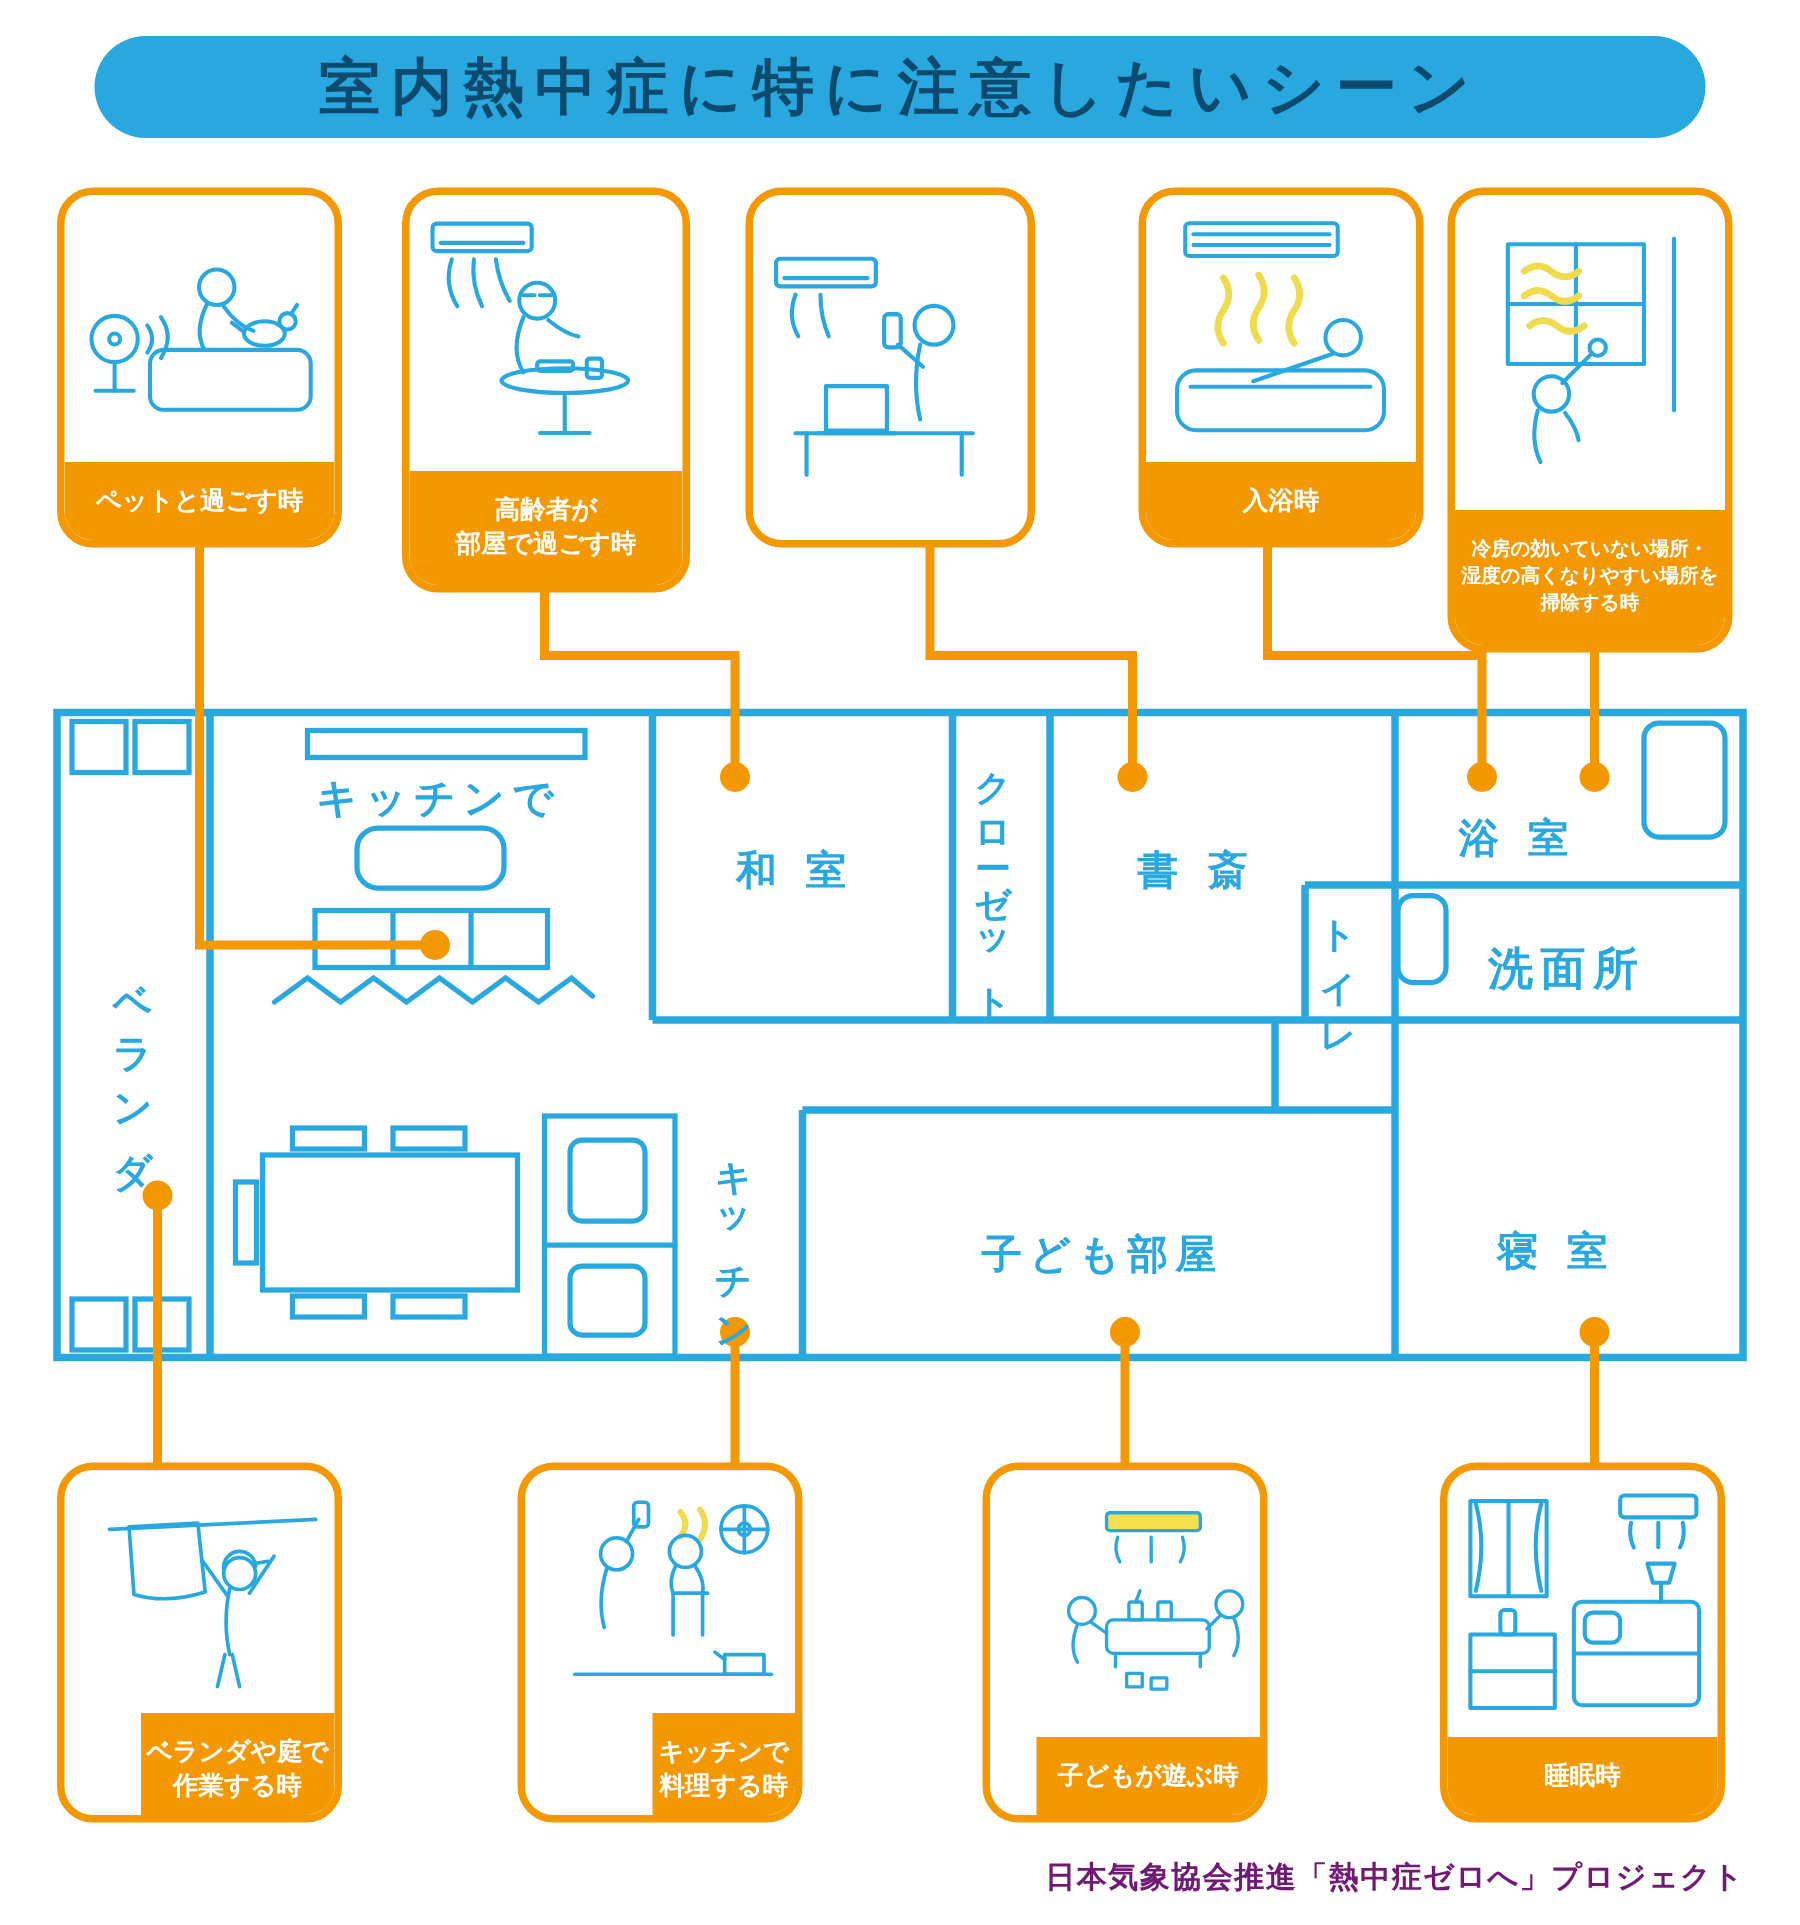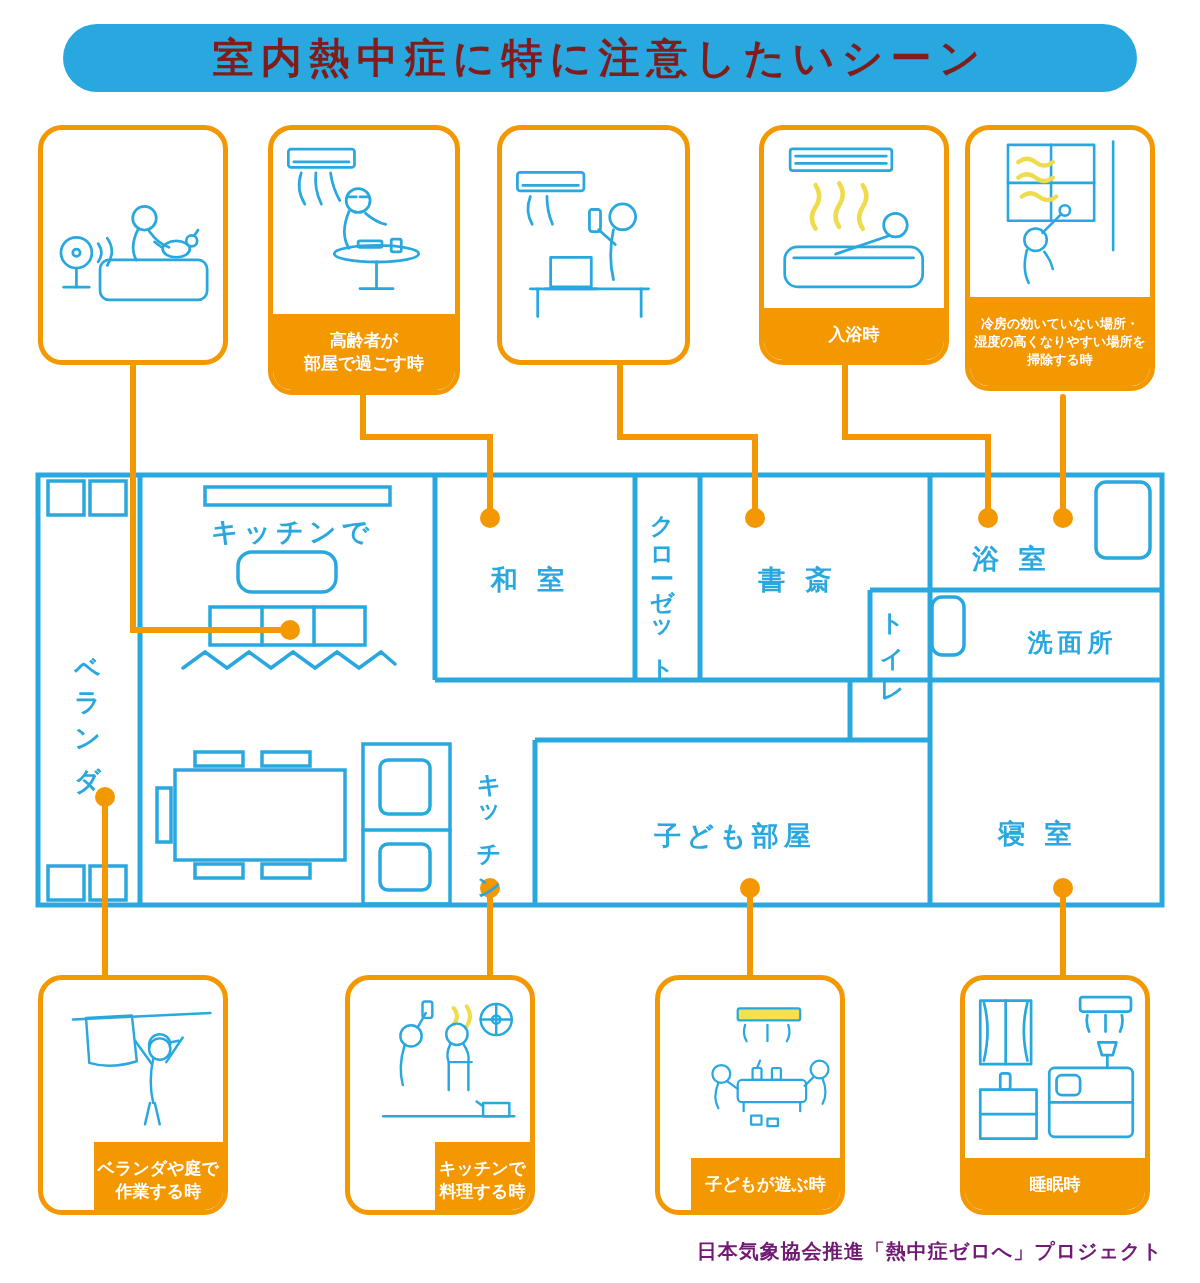--- a/index.html
+++ b/index.html
@@ -5,21 +5,21 @@
   * { margin:0; padding:0; box-sizing:border-box; }
   html,body { background:#ffffff; }
   body { font-family:"DejaVu Sans","Liberation Sans",sans-serif; }
   .poster { position:relative; width:1200px; height:1283px; background:#fff; overflow:hidden; }
 
   .title-banner {
     position:absolute; left:63px; top:24px; width:1074px; height:68px;
     background:#29A8E0; border-radius:36px;
     display:flex; align-items:center; justify-content:center; z-index:3;
   }
-  .title-banner h1 { color:#7f1d1d; font-size:41px; font-weight:bold; letter-spacing:7px; white-space:nowrap; }
+  .title-banner h1 { color:#0c4a6e; font-size:41px; font-weight:bold; letter-spacing:7px; white-space:nowrap; }
 
   .layer { position:absolute; left:0; top:0; width:1200px; height:1283px; pointer-events:none; }
   #floorplan-svg { z-index:1; }
   #connector-svg { z-index:2; }
 
   .room-label { position:absolute; color:#29A8E0; font-weight:bold; z-index:2; white-space:nowrap; }
   .room-label.h { text-align:center; font-size:27px; letter-spacing:5px; }
   .room-label.v { writing-mode:vertical-rl; text-orientation:upright; font-size:24px; letter-spacing:7px; }
 
   .scene-card {
@@ -126,21 +126,21 @@
       <circle cx="490" cy="888" r="10"></circle>
       <circle cx="750" cy="888" r="10"></circle>
       <circle cx="1063" cy="888" r="10"></circle>
     </g>
   </svg>
 
   <div class="room-label h" style="left:205px; top:514px; width:175px;">キッチンで</div>
   <div class="room-label h" style="left:445px; top:562px; width:170px;">和 室</div>
   <div class="room-label h" style="left:703px; top:562px; width:165px;padding-left:24px;">書 斎</div>
   <div class="room-label h" style="left:944px; top:541px; width:135px;">浴 室</div>
-  <div class="room-label h" style="left:962px; top:626px; width:165px; font-size:25px;margin-left:28px;">洗面所</div>
+  <div class="room-label h" style="left:962px; top:626px; width:165px; font-size:30px;">洗面所</div>
   <div class="room-label h" style="left:630px; top:818px; width:210px;">子ども部屋</div>
   <div class="room-label h" style="left:955px; top:816px; width:165px;">寝 室</div>
   <div class="room-label v" style="left:646px; top:497px; height:175px;">クローゼット</div>
   <div class="room-label v" style="left:876px; top:596px; height:92px;">トイレ</div>
   <div class="room-label v" style="left:473px; top:758px; height:125px;">キッチン</div>
   <div class="room-label v" style="left:71px;  top:638px; height:130px; font-size:26px;">ベランダ</div>
 
   <div class="scene-card" style="left:38px; top:125px; width:190px; height:240px;">
     <div class="illus">
       <svg viewBox="0 0 180 160">
@@ -163,20 +163,21 @@
           </g>
           <g>
             <ellipse cx="138" cy="84" rx="15" ry="9"></ellipse>
             <circle cx="155" cy="75" r="6"></circle>
             <path d="M158,69 l4,-6"></path>
               <path d="M122,82 l-8,-6"></path>
           </g>
         </g>
       </svg>
     </div>
+    <div class="card-label l1">ペットと過ごす時</div>
   </div>
 
   <div class="scene-card" style="left:268px; top:125px; width:192px; height:270px;">
     <div class="illus">
       <svg viewBox="0 0 180 170">
         <g stroke="#29A8E0" stroke-width="3" fill="none" stroke-linecap="round" stroke-linejoin="round">
           <g>
             <rect x="8" y="6" width="72" height="20" rx="3"></rect>
               <line x1="14" y1="20" x2="74" y2="20"></line>
             <path d="M22,32 q-6,18 4,34"></path>
@@ -257,21 +258,21 @@
           <g>
             <rect x="14" y="116" width="152" height="44" rx="14"></rect>
             <line x1="24" y1="128" x2="156" y2="128"></line>
           </g>
         </g>
       </svg>
     </div>
     <div class="card-label l1">入浴時</div>
   </div>
 
-  <div class="scene-card" style="left:965px; top:125px; width:190px; height:266px;">
+  <div class="scene-card" style="left:965px; top:125px; width:190px; height:310px;">
     <div class="illus">
       <svg viewBox="0 0 180 175">
         <g stroke="#29A8E0" stroke-width="3" fill="none" stroke-linecap="round" stroke-linejoin="round">
           <g>
             <rect x="30" y="8" width="100" height="88"></rect>
             <line x1="80" y1="8" x2="80" y2="96"></line>
               <line x1="30" y1="52" x2="130" y2="52"></line>
             <line x1="152" y1="4" x2="152" y2="130"></line>
           </g>
           <g stroke="#EFDC4E" stroke-width="5">

